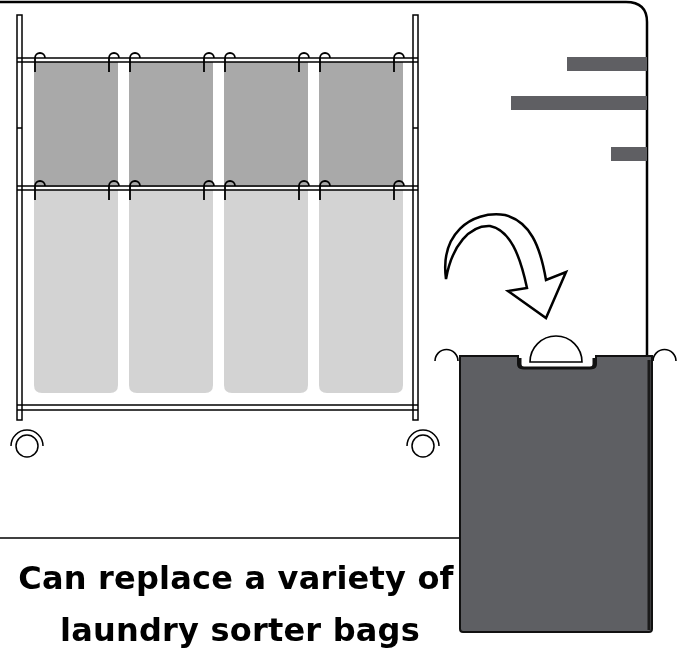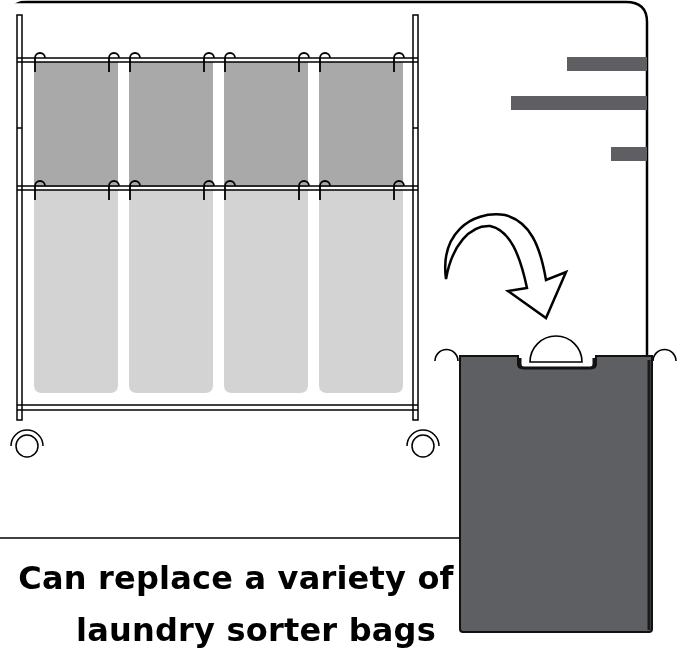--- a/index.html
+++ b/index.html
@@ -3,37 +3,36 @@
   <meta charset="utf-8">
   <style>
     html, body { margin: 0; padding: 0; background: #ffffff; }
     .canvas {
       position: relative;
       width: 679px;
       height: 654px;
       overflow: hidden;
       background: #ffffff;
       font-family: "DejaVu Sans", "Liberation Sans", sans-serif;
-      border-radius: 28px;
     }
     .canvas svg { position: absolute; left: 0; top: 0; }
     .caption {
       position: absolute;
       left: 0;
       width: 460px;
       text-align: center;
       font-weight: bold;
       color: #000000;
       font-size: 32px;
       letter-spacing: 0.2px;
       line-height: 1;
       white-space: nowrap;
     }
     .caption.line1 { top: 562px; left: 6px; }
-    .caption.line2 { top: 614px; left: 26px; }
+    .caption.line2 { top: 614px; left: 10px; }
   </style>
 </head>
 <body>
 
 <div class="canvas">
   <svg width="679" height="654" viewBox="0 0 679 654" xmlns="http://www.w3.org/2000/svg">
 
     <g fill="none" stroke="#000" stroke-width="2.5">
       <path d="M0 2 L626 2 Q647 2 647 22 L647 355"></path>
     </g>

